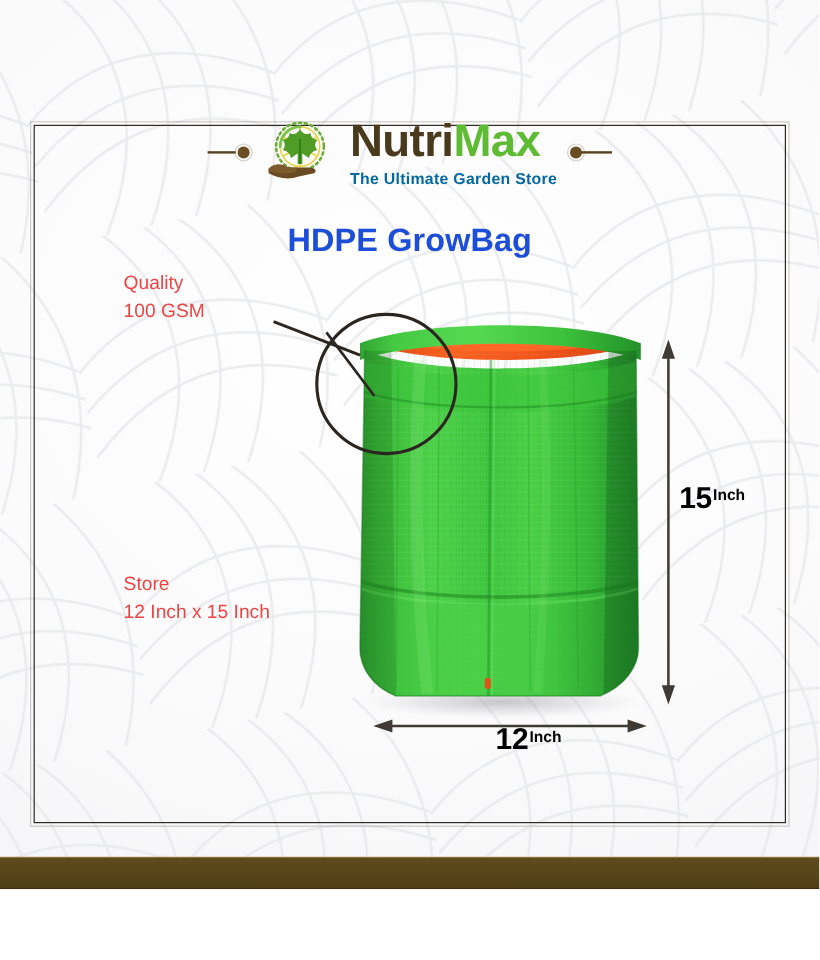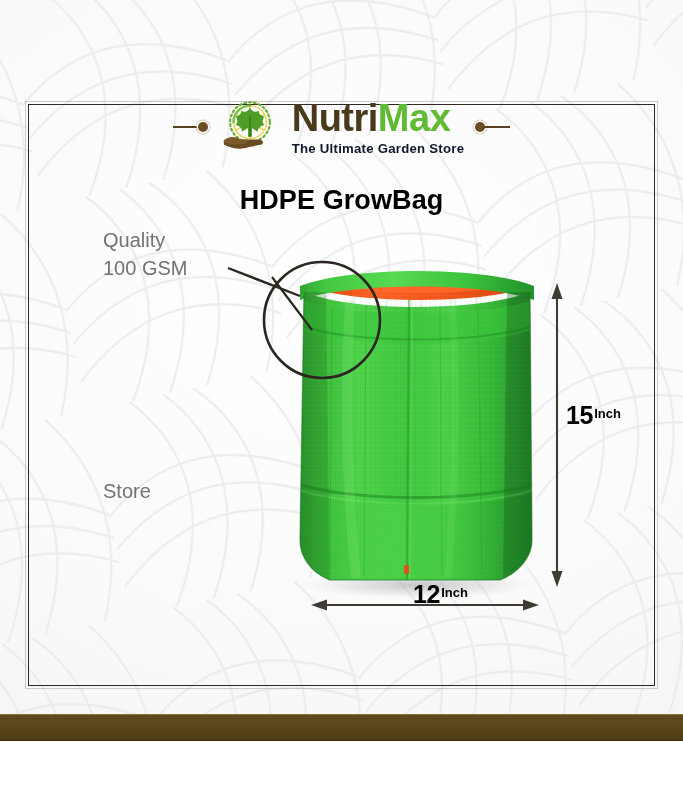--- a/index.html
+++ b/index.html
@@ -67,55 +67,55 @@
 
   .logo-text{ display:flex; flex-direction:column; line-height:1; }
   .logo-wordmark{
     font-size:38px; font-weight:800; letter-spacing:-.5px;
     white-space:nowrap;
   }
   .logo-wordmark .nutri{ color:#4a3a1c; }
   .logo-wordmark .max{ color:#5fbb34; }
   .logo-tagline{
     margin-top:5px;
-    font-size:13.2px; font-weight:700; color:#0f172a;
+    font-size:13.2px; font-weight:700; color:#0369a1;
     letter-spacing:.25px; white-space:nowrap;
   }
 
   
   .product-title{
     position:absolute; left:0; top:185px; width:683px;
     text-align:center;
-    font-size:27px; font-weight:700; color:#000000;
+    font-size:27px; font-weight:700; color:#1d4ed8;
     letter-spacing:.1px;
   }
 
   
   .callout{
     position:absolute;
-    color:#737373;
-    font-size:20px;
+    color:#ef4444;
+    font-size:16px;
     line-height:1.42;
     font-weight:400;
     white-space:nowrap;
   }
   .callout-quality{ left:103px; top:226px; }
   .callout-size{ left:103px; top:477px; }
 
   
   .dim-label{
     position:absolute;
     color:#000000;
     font-weight:600;
     white-space:nowrap;
   }
   .dim-label .num{ font-size:25px; letter-spacing:-.3px; }
   .dim-label .unit{ font-size:13px; vertical-align:super; margin-left:1px; font-weight:600; }
 
-  .dim-h{ left:413px; top:580px; }
+  .dim-h{ left:413px; top:602px; }
   .dim-v{ left:566px; top:401px; }
 
   
   .overlay{ position:absolute; left:0; top:0; width:683px; height:800px; pointer-events:none; }
 
   
   .bottom-bar{
     position:absolute; left:0; top:714px;
     width:683px; height:27px;
     background:linear-gradient(180deg,#5e4a1c 0%, #584519 55%, #4f3d15 100%);
@@ -330,20 +330,21 @@
     </g>
   </svg>
 
   <div class="callout callout-quality">
     <div>Quality</div>
     <div>100 GSM</div>
   </div>
 
   <div class="callout callout-size">
     <div>Store</div>
+    <div>12 Inch x 15 Inch</div>
   </div>
 
   <div class="dim-label dim-h"><span class="num">12</span><span class="unit">Inch</span></div>
 
   <div class="dim-label dim-v"><span class="num">15</span><span class="unit">Inch</span></div>
 
   <div class="bottom-bar"></div>
   <div class="bottom-white"></div>
 
 </div>

